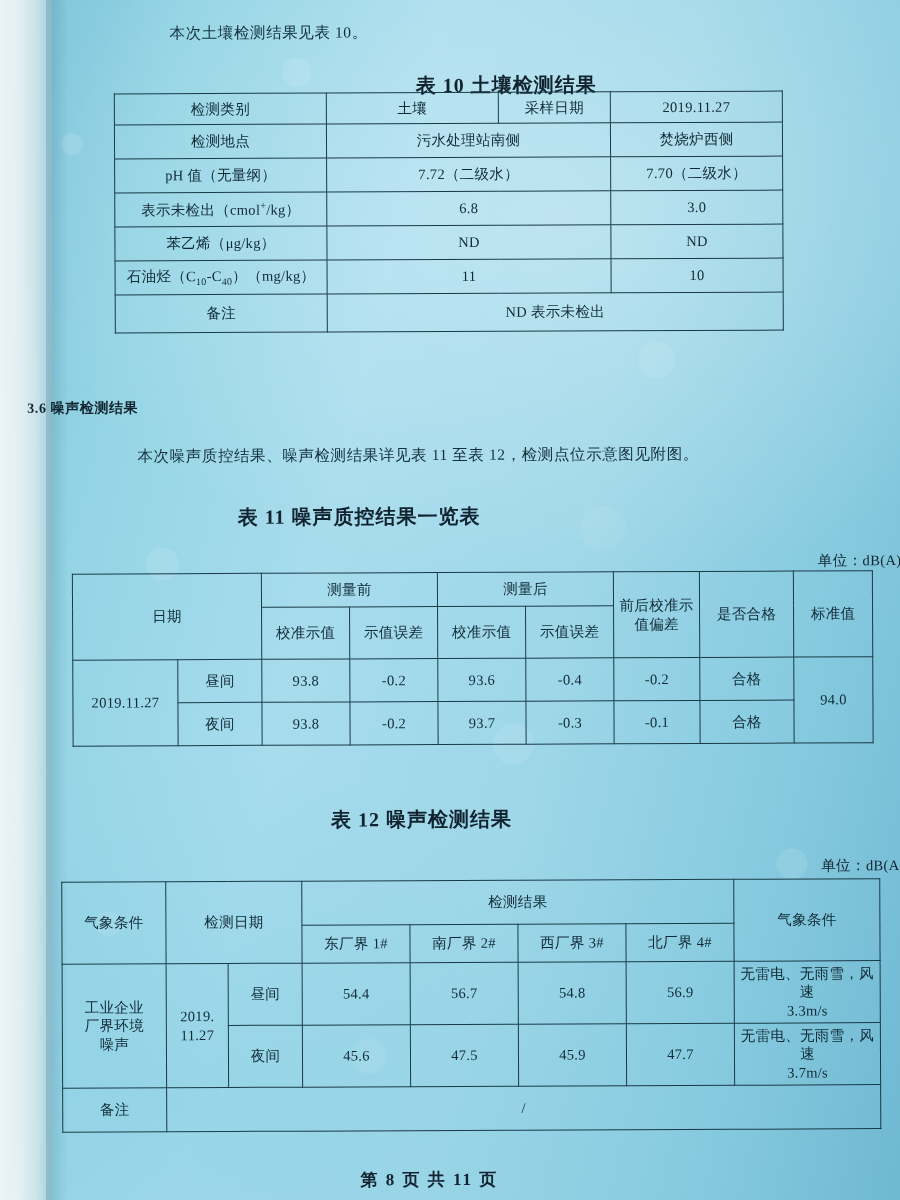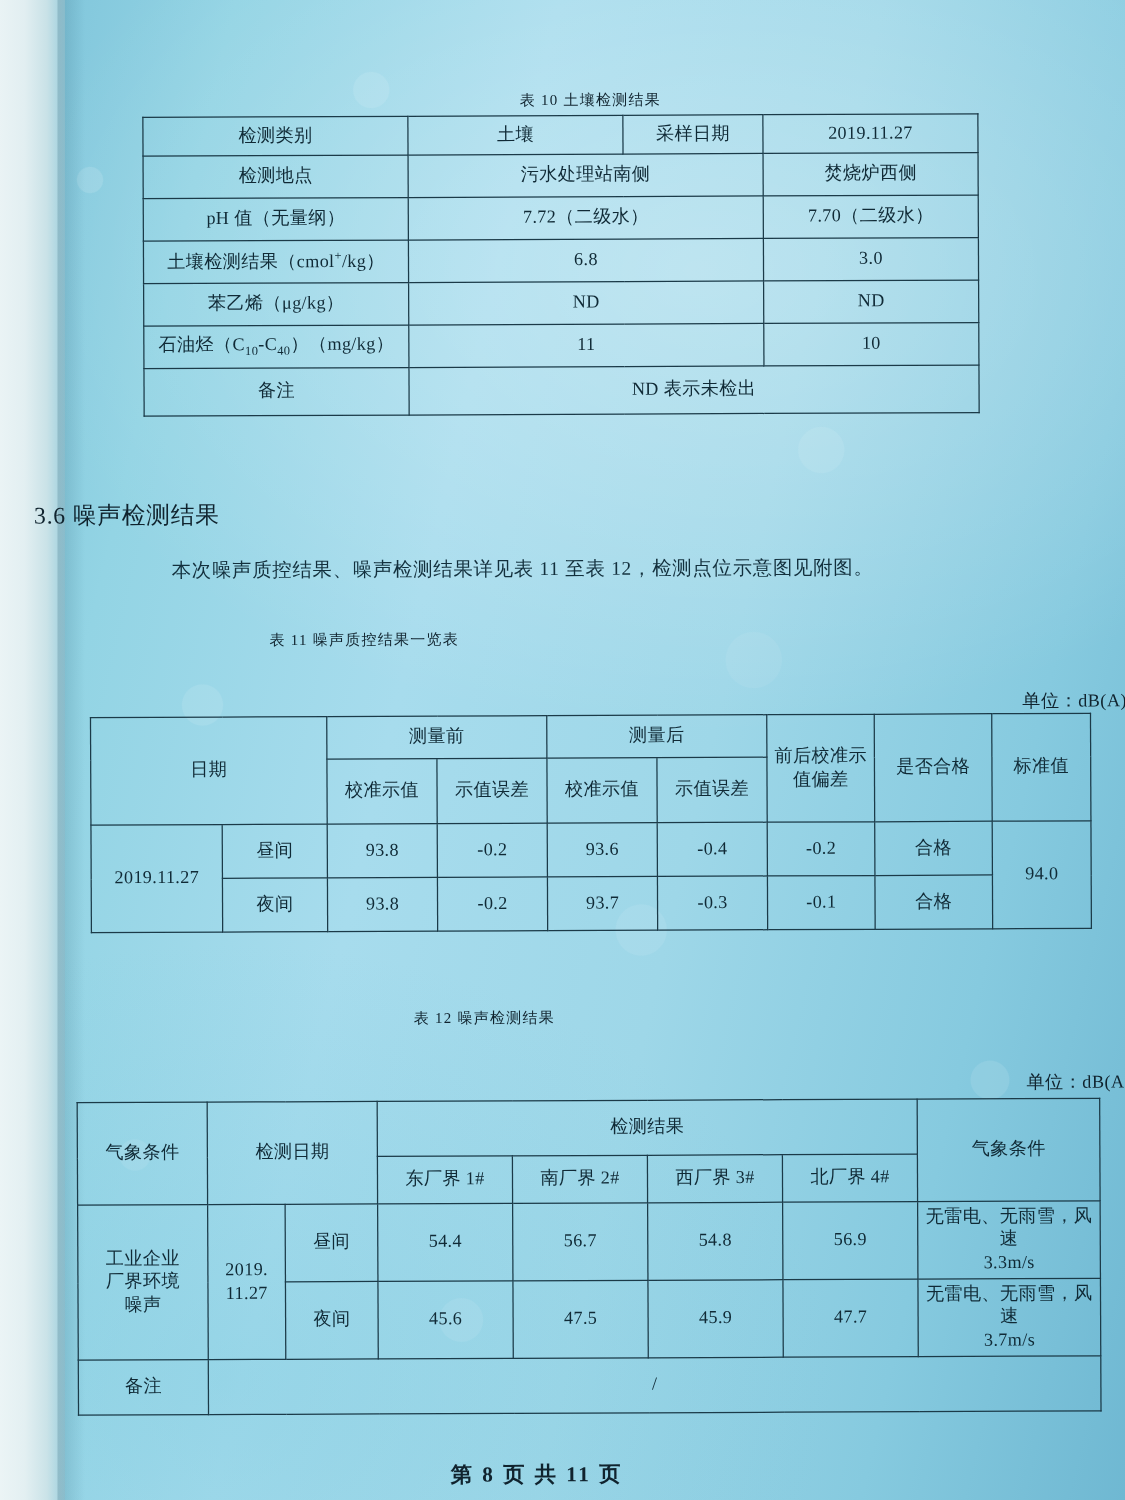--- a/index.html
+++ b/index.html
@@ -62,27 +62,27 @@
   }
 
   .txt { position: absolute; white-space: nowrap; }
 
   .para {
     font-size: 15.5px;
     letter-spacing: 0.6px;
     color: #13303d;
   }
   .tbl-title {
-    font-size: 12px;
-    font-weight: normal;
+    font-size: 20px;
+    font-weight: bold;
     letter-spacing: 1px;
   }
   .sec-head {
-    font-size: 19px;
-    font-weight: normal;
+    font-size: 14px;
+    font-weight: bold;
     letter-spacing: 0.6px;
   }
   .unit-note {
     font-size: 14.5px;
     letter-spacing: 0.4px;
     margin-left: 48px;
   }
   .footer {
     font-size: 17px;
     font-weight: bold;
@@ -114,20 +114,21 @@
 </head>
 <body>
 
 <div id="page"></div>
 <div id="texture"></div>
 <div id="left-edge"></div>
 <div id="left-edge-shadow"></div>
 
 <div id="content">
 
+  <div class="txt para" style="left:172px; top:22px;">本次土壤检测结果见表 10。</div>
 
   <div class="txt tbl-title" style="left:418px; top:72px;">表 10  土壤检测结果</div>
 
   <table class="doc" style="left:116px; top:92px; width:668px;">
     <colgroup>
       <col style="width:212px">
       <col style="width:172px">
       <col style="width:112px">
       <col style="width:172px">
     </colgroup>
@@ -142,21 +143,21 @@
         <td>检测地点</td>
         <td colspan="2">污水处理站南侧</td>
         <td>焚烧炉西侧</td>
       </tr>
       <tr style="height:34px;">
         <td>pH 值（无量纲）</td>
         <td colspan="2">7.72（二级水）</td>
         <td>7.70（二级水）</td>
       </tr>
       <tr style="height:34px;">
-        <td><span>土壤检测结果（cmol</span><span class="sup">+</span><span>/kg）</span></td>
+        <td><span>表示未检出（cmol</span><span class="sup">+</span><span>/kg）</span></td>
         <td colspan="2">6.8</td>
         <td>3.0</td>
       </tr>
       <tr style="height:34px;">
         <td>苯乙烯（μg/kg）</td>
         <td colspan="2">ND</td>
         <td>ND</td>
       </tr>
       <tr style="height:34px;">
         <td><span>石油烃（C</span><span class="sub">10</span><span>-C</span><span class="sub">40</span><span>）（mg/kg）</span></td>
@@ -166,21 +167,21 @@
       <tr style="height:38px;">
         <td>备注</td>
         <td colspan="3">ND 表示未检出</td>
       </tr>
     </tbody>
   </table>
 
   <div class="txt sec-head" style="left:28px; top:398px;">3.6 噪声检测结果</div>
   <div class="txt para" style="left:138px; top:445px;">本次噪声质控结果、噪声检测结果详见表 11 至表 12，检测点位示意图见附图。</div>
 
-  <div class="txt tbl-title" style="left:216px; top:503px;">表 11   噪声质控结果一览表</div>
+  <div class="txt tbl-title" style="left:238px; top:503px;">表 11   噪声质控结果一览表</div>
   <div class="txt unit-note" style="left:770px; top:553px;">单位：dB(A)</div>
 
   <table class="doc" style="left:72px; top:572px; width:800px;">
     <colgroup>
       <col style="width:105px">
       <col style="width:84px">
       <col style="width:88px">
       <col style="width:88px">
       <col style="width:88px">
       <col style="width:88px">

